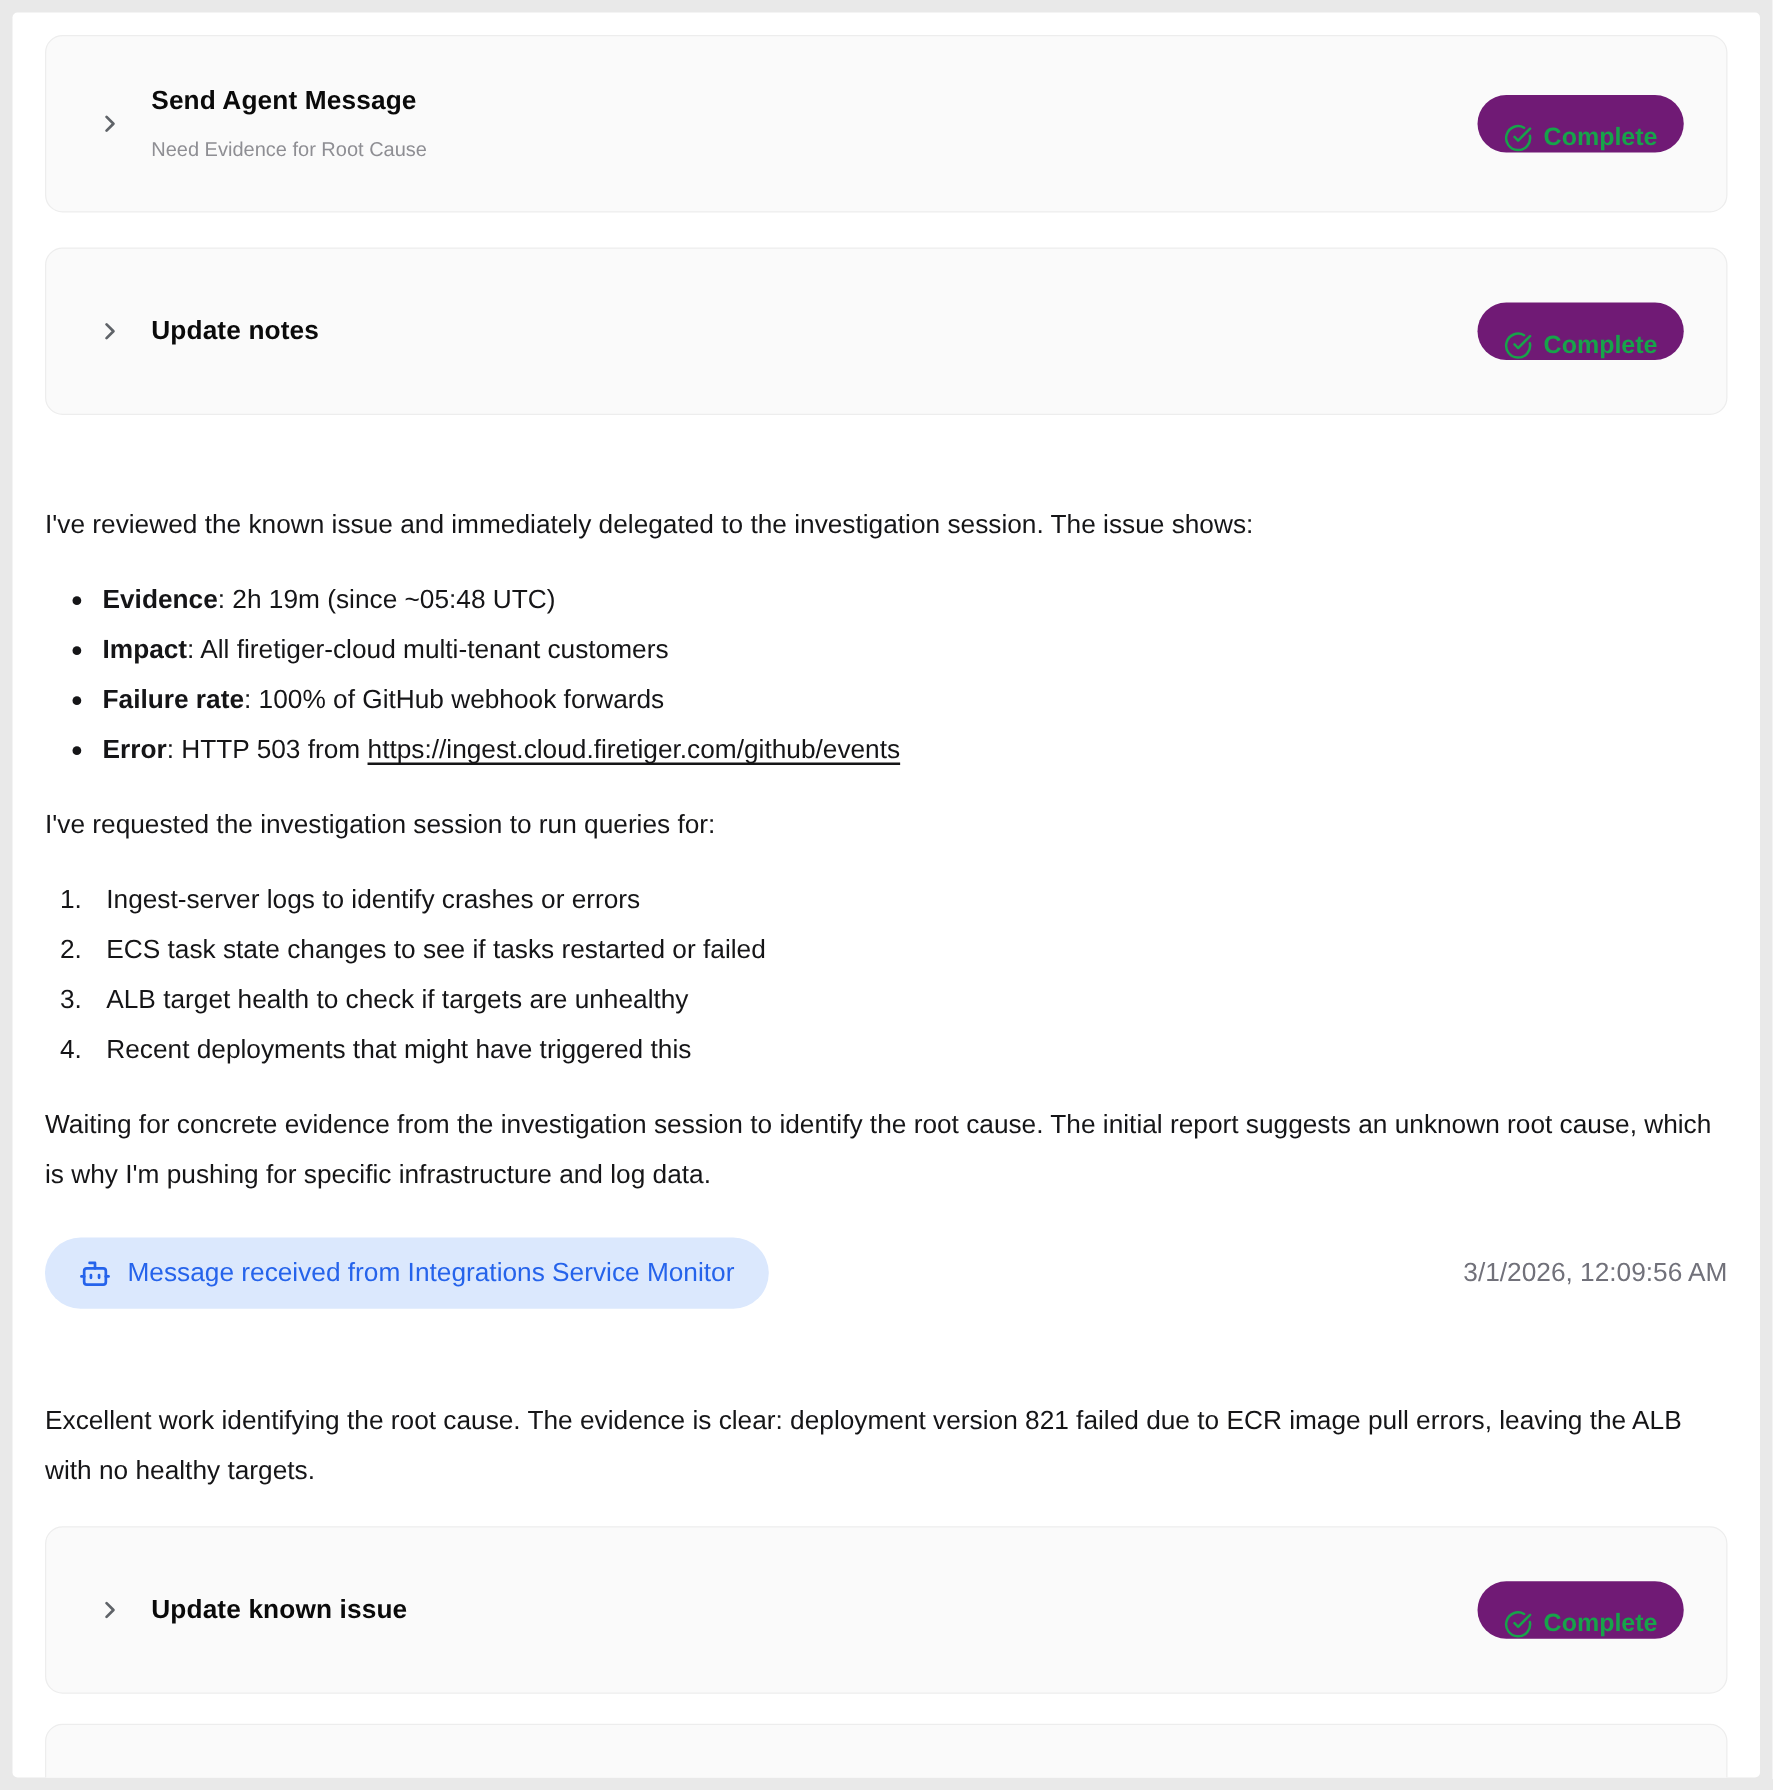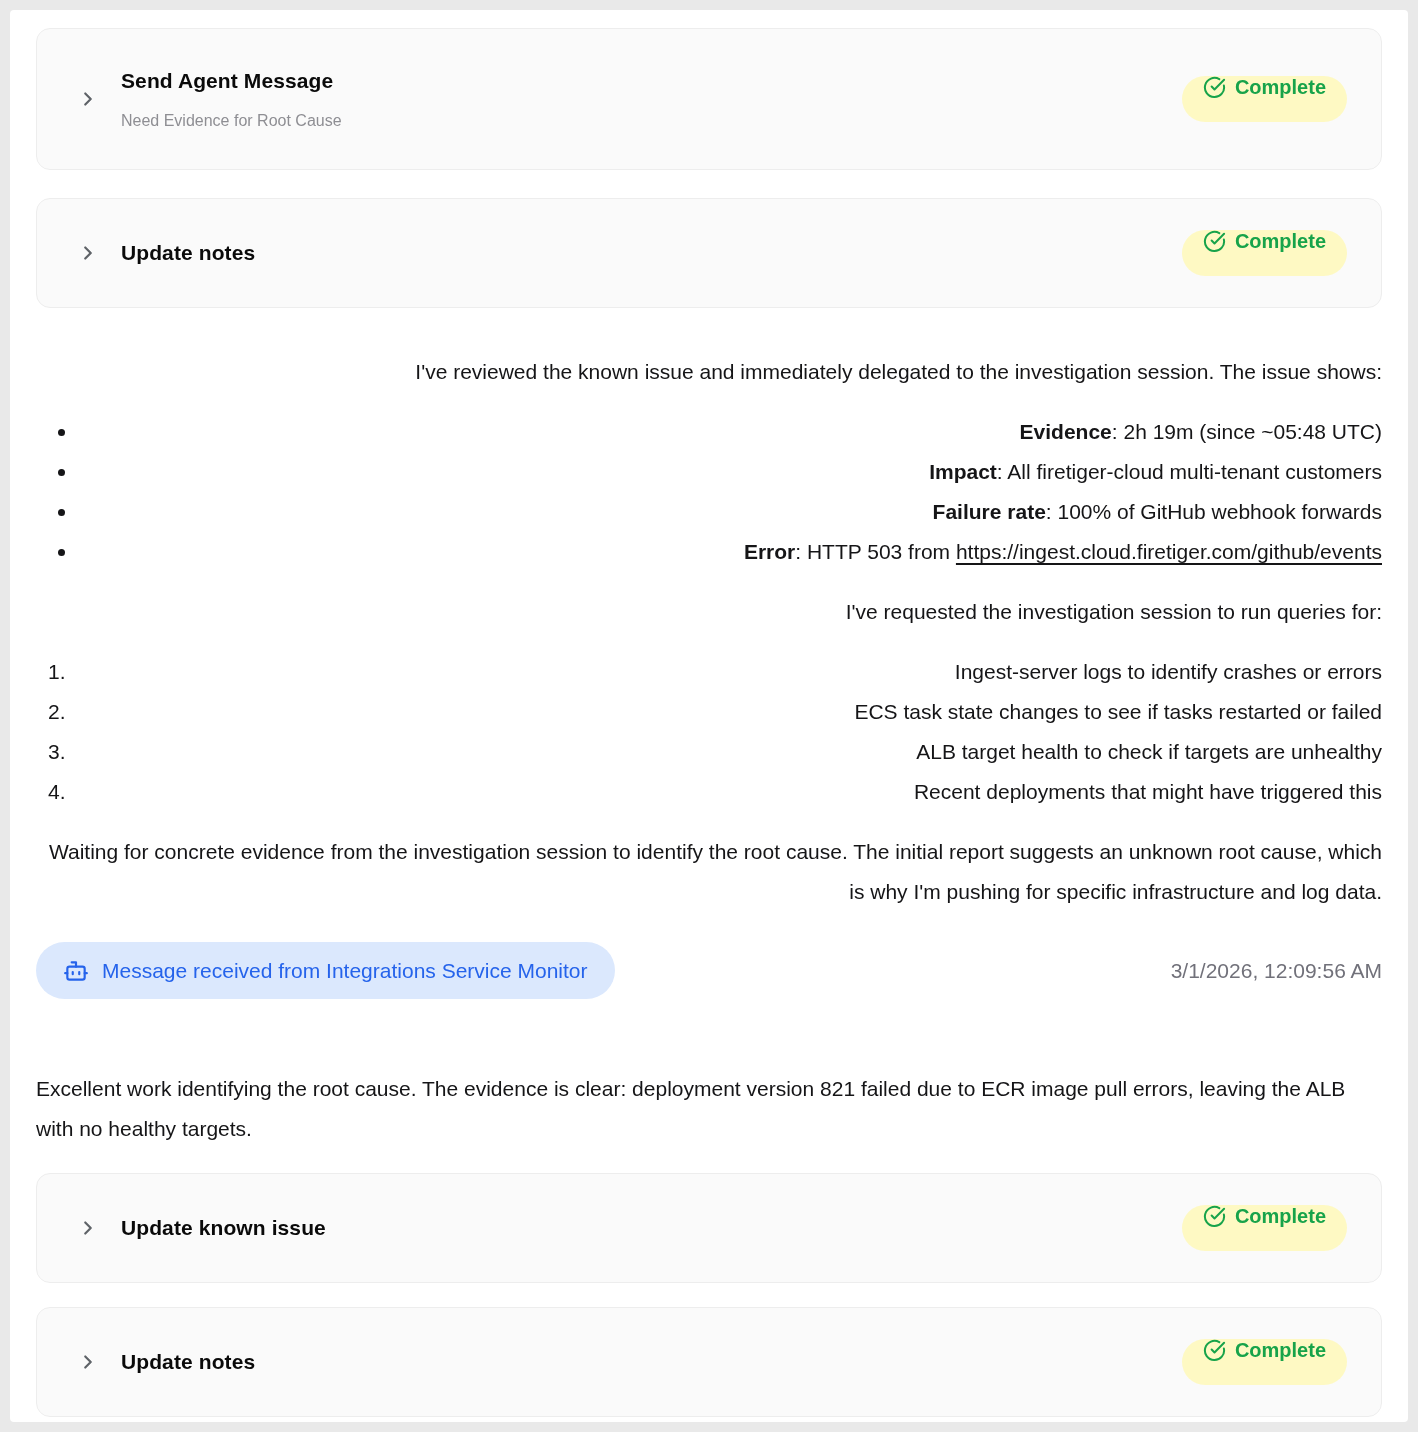--- a/index.html
+++ b/index.html
@@ -17,39 +17,39 @@
     padding:18px 26px 0 26px;
     overflow:hidden;
   }
   
   .card {
     display:flex; align-items:center;
     background:#fafafa;
     border:1px solid #ededed;
     border-radius:14px;
     padding:0 34px 0 40px;
-    height:110px;
+    height:134px;
   }
   .card.tall { height:142px; }
   .card + .card { margin-top:28px; }
   .chevron { display:flex; align-items:center; margin-right:22px; color:#5f6368; flex:0 0 auto; cursor:pointer; }
   .card-text { display:flex; flex-direction:column; gap:19px; }
   .card-title { font-size:21px; font-weight:700; color:#0a0a0a; letter-spacing:.1px; }
   .card-subtitle { font-size:16px; color:#8e8e93; }
   .badge {
     margin-left:auto; flex:0 0 auto;
-    display:flex; align-items:flex-start; gap:9px;
-    background:#fef9c3; color:#17a34a;
+    display:flex; align-items:flex-end; gap:9px;
+    background:#701a75; color:#17a34a;
     height:46px; padding:0 21px;
     border-radius:999px;
     font-size:20px; font-weight:700;
   }
   .badge svg { display:block; }
   
-  .msg { margin-top:44px; font-size:21px; line-height:40px; color:#151517;text-align:right; }
+  .msg { margin-top:68px; font-size:21px; line-height:40px; color:#151517; }
   .msg p { margin:0; }
   .msg ul, .msg ol { margin:20px 0; list-style:none; }
   .msg li { position:relative; line-height:40px; }
   .msg ul li { padding-left:46px; }
   .msg ul li::before {
     content:""; position:absolute; left:22px; top:17px;
     width:7px; height:7px; border-radius:50%; background:#151517;
   }
   .msg ol { counter-reset:q; }
   .msg ol li { padding-left:49px; counter-increment:q; }

